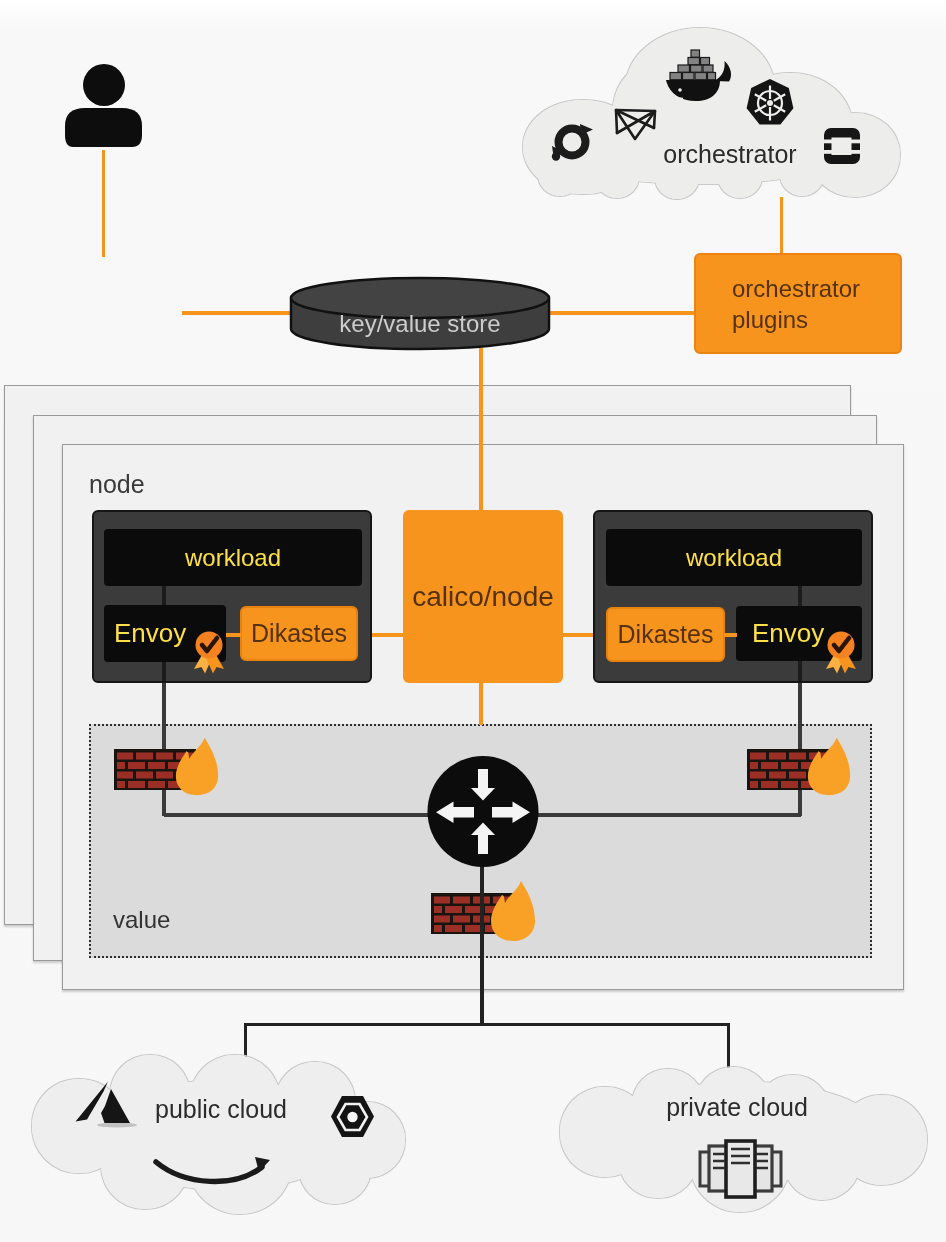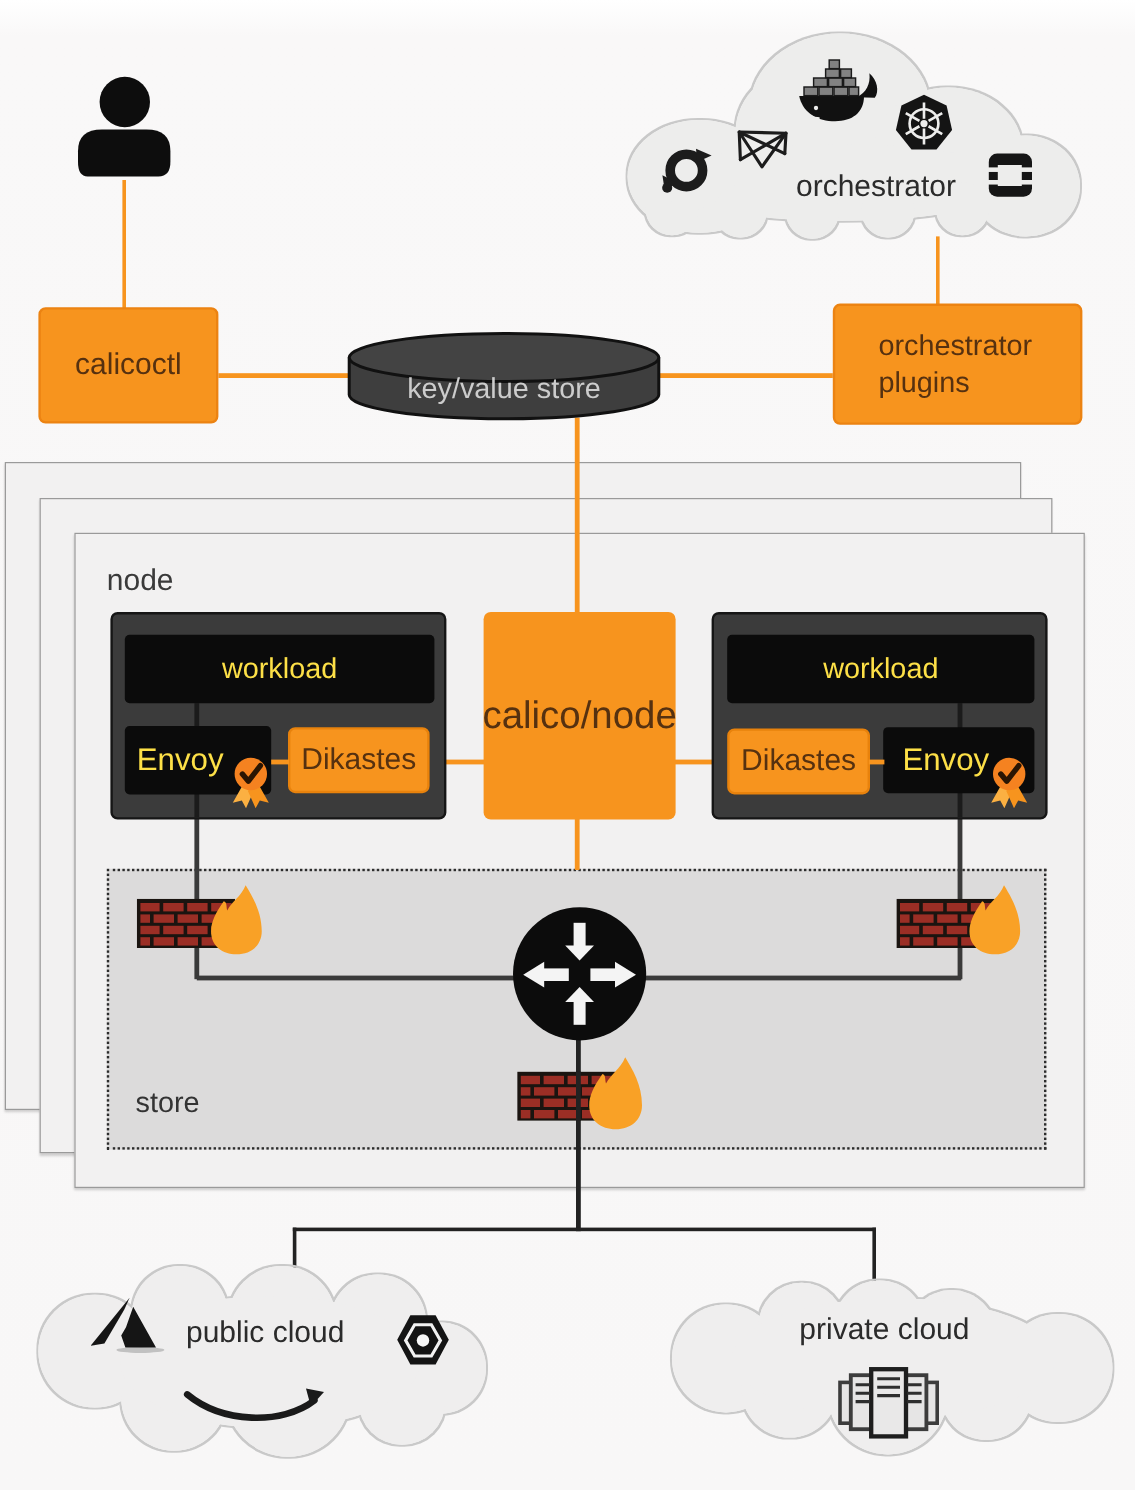--- a/index.html
+++ b/index.html
@@ -18,21 +18,21 @@
 </style>
 </head>
 <body>
 <div id="wrap">
 
 <div class="panel" style="left:4px;top:385px;width:845px;height:538px;"></div>
 <div class="panel" style="left:33px;top:415px;width:842px;height:544px;"></div>
 <div class="panel" style="left:62px;top:444px;width:840px;height:544px;"></div>
 
 <div class="abs" style="left:89px;top:724px;width:783px;height:234px;background:#dcdbdb;border:2px dotted #2c2c2c;box-sizing:border-box;"></div>
-<div class="abs" style="left:113px;top:906px;font-size:24px;color:#333;">store</div>
+<div class="abs" style="left:113px;top:906px;font-size:24px;color:#333;">value</div>
 <div class="abs" style="left:89px;top:470px;font-size:25px;color:#3a3a3a;">node</div>
 
 <div class="oline" style="left:101.5px;top:150px;width:3.5px;height:107px;"></div>
 <div class="oline" style="left:182px;top:311px;width:108px;height:3.5px;"></div>
 <div class="oline" style="left:550px;top:311px;width:144px;height:3.5px;"></div>
 <div class="oline" style="left:779.5px;top:197px;width:3.5px;height:57px;"></div>
 <div class="oline" style="left:478.5px;top:348px;width:4px;height:163px;"></div>
 <div class="oline" style="left:478.5px;top:682px;width:4px;height:43px;"></div>
 <div class="oline" style="left:356px;top:633px;width:48px;height:3.5px;"></div>
 <div class="oline" style="left:561px;top:633px;width:46px;height:3.5px;"></div>
@@ -46,25 +46,24 @@
 <div class="dline" style="left:244px;top:1023px;width:486px;height:3px;background:#222;"></div>
 <div class="dline" style="left:244px;top:1023px;width:3px;height:50px;background:#222;"></div>
 <div class="dline" style="left:727px;top:1023px;width:3px;height:50px;background:#222;"></div>
 
 <svg class="abs" style="left:288px;top:270px;" width="264" height="86" viewBox="0 0 264 86">
  <path d="M3 28 L3 59 A129 20 0 0 0 261 59 L261 28" fill="#3e3e3e" stroke="#111" stroke-width="2.5"></path>
  <ellipse cx="132" cy="28" rx="129" ry="20" fill="#434343" stroke="#111" stroke-width="2.5"></ellipse>
  <text x="132" y="62" text-anchor="middle" font-size="24" fill="#cccccc">key/value store</text>
 </svg>
 
-<div class="obox" style="left:32px;top:256px;width:150px;height:97px;font-size:25px;border:2px solid #ec8312;box-sizing:border-box;">calicoctl</div>
 <div class="obox" style="left:694px;top:253px;width:208px;height:101px;font-size:24px;border:2px solid #ec8312;box-sizing:border-box;justify-content:flex-start;">
  <div style="padding-left:36px;line-height:31px;">orchestrator<br>plugins</div>
     </div>
-<div class="obox" style="left:403px;top:510px;width:160px;height:173px;font-size:32px;">calico/node</div>
+<div class="obox" style="left:403px;top:510px;width:160px;height:173px;font-size:28px;">calico/node</div>
 
 <div class="dkbox" style="left:92px;top:510px;width:276px;height:169px;"></div>
 <div class="dline" style="left:162px;top:586px;width:4px;height:95px;background:#1b1b1b;"></div>
 <div class="blk" style="left:104px;top:529px;width:258px;height:57px;font-size:24px;">workload</div>
 <div class="blk" style="left:104px;top:605px;width:122px;height:57px;font-size:26px;justify-content:flex-start;padding-left:10px;box-sizing:border-box;">Envoy</div>
 <div class="obox" style="left:240px;top:606px;width:118px;height:55px;font-size:25px;border:2px solid #e8820c;box-sizing:border-box;">Dikastes</div>
 
 <div class="dkbox" style="left:593px;top:510px;width:276px;height:169px;"></div>
 <div class="dline" style="left:798px;top:586px;width:4px;height:95px;background:#1b1b1b;"></div>
 <div class="blk" style="left:606px;top:529px;width:256px;height:57px;font-size:24px;">workload</div>

